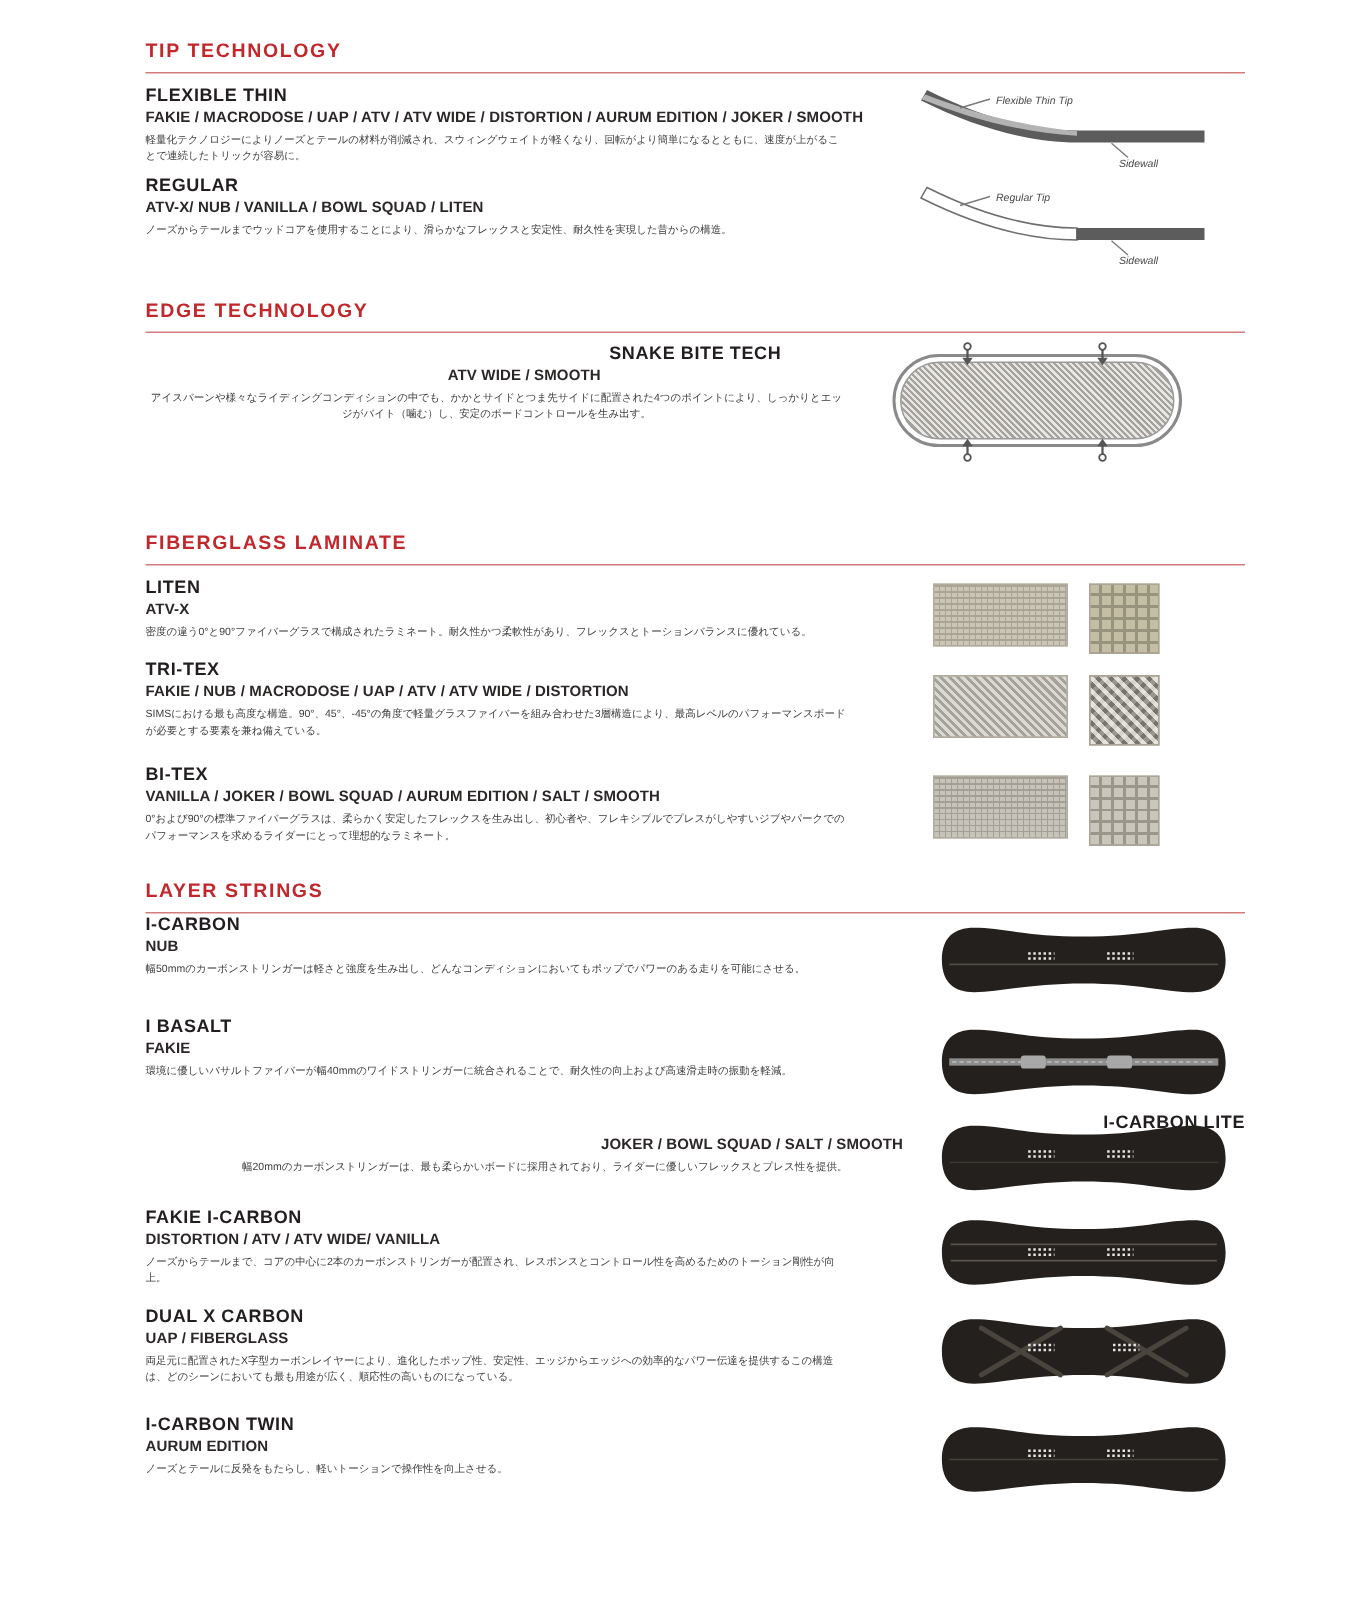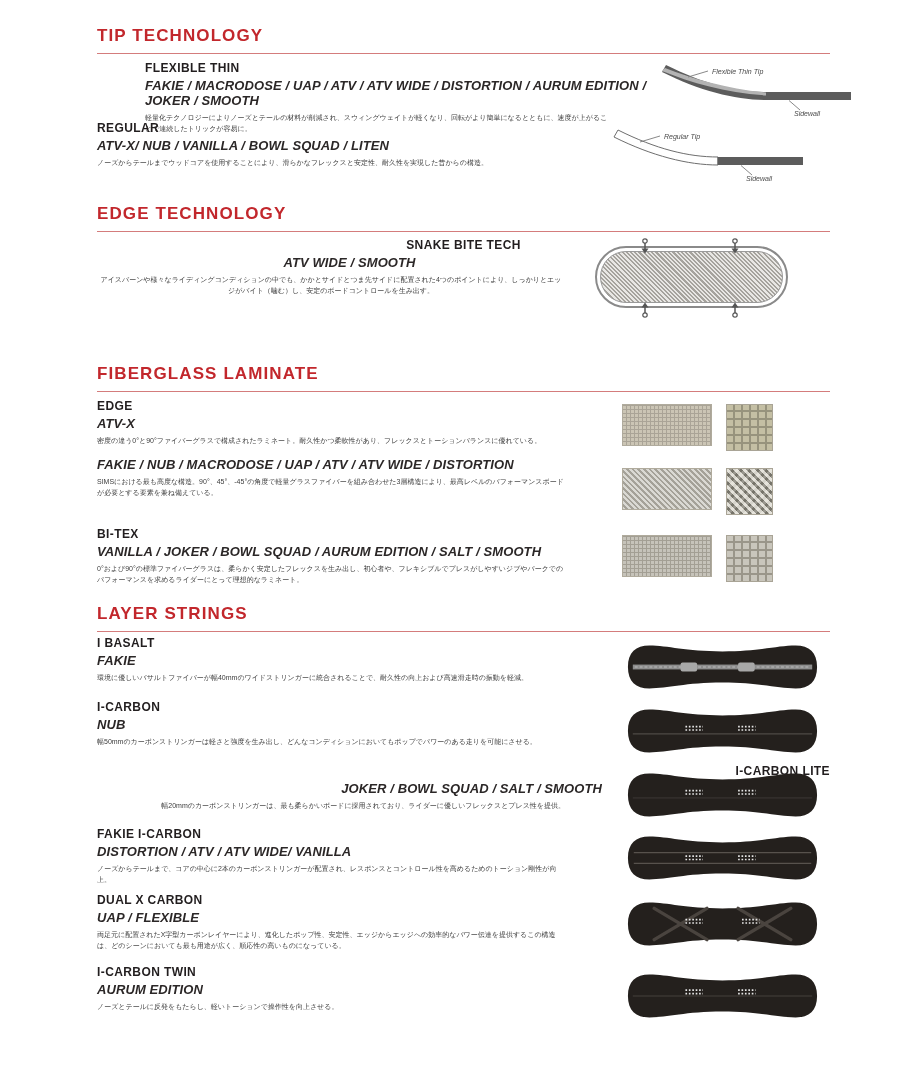--- a/index.html
+++ b/index.html
@@ -1,30 +1,30 @@
 <!DOCTYPE html>
 <html><head>
 <meta charset="utf-8">
 <style>
   :root{ --red:#c2272c; --ink:#221e1f; --body:#3c3c3c; }
   *{box-sizing:border-box;}
   body{margin:0;background:#e8e8e8;font-family:"Liberation Sans",sans-serif;}
   .page{position:relative;width:906px;height:1080px;background:#ffffff;overflow:hidden;margin:0 auto;}
   .content{position:absolute;left:97px;top:26px;width:733px;}
 
-  .sec-title{margin:0;font-size:17px;font-weight:bold;letter-spacing:1.1px;color:var(--red);}
+  .sec-title{margin:0;font-size:13px;font-weight:bold;letter-spacing:1.1px;color:var(--red);}
   .rule{border:0;border-top:1px solid #d47c7c;margin:7px 0 0 0;}
 
   .row{position:relative;}
   .item-title{margin:0;font-size:12px;font-weight:bold;letter-spacing:.4px;color:var(--ink);}
-  .tags{font-size:13px;font-weight:bold;color:#2b2727;margin-top:3px;letter-spacing:.1px;width:505px;font-style:italic;}
+  .tags{font-size:10px;font-weight:bold;color:#2b2727;margin-top:3px;letter-spacing:.1px;width:505px;}
   .desc{font-size:7px;color:var(--body);line-height:1.6;margin:4px 0 0 0;width:468px;}
 
   
-  .r-flex{margin-top:7px;height:60px;margin-left:48px;}
+  .r-flex{margin-top:7px;height:60px;}
   .r-reg{height:83px;}
   .r-snake{margin-top:6px;height:126px;text-align:center;}
   .r-liten{margin-top:7px;height:55px;}
   .r-tritex{height:70px;}
   .r-bitex{height:77px;}
   .r-basalt{margin-top:4px;height:64px;}
   .r-icarbon{height:64px;}
   .r-iclite{height:63px;text-align:right;}
   .r-dblic{height:66px;}
   .r-dualx{height:72px;}
@@ -150,30 +150,31 @@
             </svg>
         </figure>
       </div>
     </section>
 
     <section>
       <h2 class="sec-title">FIBERGLASS LAMINATE</h2>
       <hr class="rule">
 
       <div class="row r-liten">
-        <h3 class="item-title">EDGE</h3>
+        <h3 class="item-title">LITEN</h3>
         <div class="tags">ATV-X</div>
         <p class="desc">密度の違う0°と90°ファイバーグラスで構成されたラミネート。耐久性かつ柔軟性があり、フレックスとトーションバランスに優れている。</p>
         <figure class="swatches sw-liten">
           <div class="swatch-wide w-grid"></div>
           <div class="swatch-sq q-grid-olive"></div>
         </figure>
       </div>
 
       <div class="row r-tritex">
+        <h3 class="item-title">TRI-TEX</h3>
         <div class="tags">FAKIE / NUB / MACRODOSE / UAP / ATV / ATV WIDE / DISTORTION</div>
         <p class="desc">SIMSにおける最も高度な構造。90°、45°、-45°の角度で軽量グラスファイバーを組み合わせた3層構造により、最高レベルのパフォーマンスボードが必要とする要素を兼ね備えている。</p>
         <figure class="swatches sw-tritex">
           <div class="swatch-wide w-diag"></div>
           <div class="swatch-sq q-weave"></div>
         </figure>
       </div>
 
       <div class="row r-bitex">
         <h3 class="item-title">BI-TEX</h3>
@@ -183,48 +184,48 @@
           <div class="swatch-wide w-grid2"></div>
           <div class="swatch-sq q-grid-grey"></div>
         </figure>
       </div>
     </section>
 
     <section>
       <h2 class="sec-title">LAYER STRINGS</h2>
       <hr class="rule">
 
+      <div class="row r-icarbon">
+        <h3 class="item-title">I-CARBON</h3>
+        <div class="tags">NUB</div>
+        <p class="desc">幅50mmのカーボンストリンガーは軽さと強度を生み出し、どんなコンディションにおいてもポップでパワーのある走りを可能にさせる。</p>
+        <figure class="board-art">
+          <svg width="195" height="54" viewBox="0 0 200 52">
+            <path d="M 3,26 C 3,11 11,4 25,4 C 44,4 62,10 100,10 C 138,10 156,4 175,4 C 189,4 197,11 197,26 C 197,41 189,48 175,48 C 156,48 138,42 100,42 C 62,42 44,48 25,48 C 11,48 3,41 3,26 Z" fill="#24201d"></path>
+            <path d="M8,29 H192" stroke="#4e4a46" stroke-width="1.2" fill="none"></path>
+            <path d="M62,21.5 h18 M62,25 h18 M116,21.5 h18 M116,25 h18" stroke="#e6e6e6" stroke-width="1.7" stroke-dasharray="1.7 1.8" fill="none"></path>
+          </svg>
+        </figure>
+      </div>
+
       <div class="row r-basalt">
         <h3 class="item-title">I BASALT</h3>
         <div class="tags">FAKIE</div>
         <p class="desc">環境に優しいバサルトファイバーが幅40mmのワイドストリンガーに統合されることで、耐久性の向上および高速滑走時の振動を軽減。</p>
         <figure class="board-art">
           <svg width="195" height="54" viewBox="0 0 200 52">
             <path d="M 3,26 C 3,11 11,4 25,4 C 44,4 62,10 100,10 C 138,10 156,4 175,4 C 189,4 197,11 197,26 C 197,41 189,48 175,48 C 156,48 138,42 100,42 C 62,42 44,48 25,48 C 11,48 3,41 3,26 Z" fill="#24201d"></path>
             <rect x="8" y="23.5" width="184" height="5" fill="#8c8c8c"></rect>
             <path d="M10,26 H190" stroke="#bdbdbd" stroke-width="1" stroke-dasharray="3 2" fill="none"></path>
             <rect x="57" y="21.5" width="17" height="9" rx="2" fill="#a8a8a8"></rect>
             <rect x="116" y="21.5" width="17" height="9" rx="2" fill="#a8a8a8"></rect>
           </svg>
         </figure>
       </div>
 
-      <div class="row r-icarbon">
-        <h3 class="item-title">I-CARBON</h3>
-        <div class="tags">NUB</div>
-        <p class="desc">幅50mmのカーボンストリンガーは軽さと強度を生み出し、どんなコンディションにおいてもポップでパワーのある走りを可能にさせる。</p>
-        <figure class="board-art">
-          <svg width="195" height="54" viewBox="0 0 200 52">
-            <path d="M 3,26 C 3,11 11,4 25,4 C 44,4 62,10 100,10 C 138,10 156,4 175,4 C 189,4 197,11 197,26 C 197,41 189,48 175,48 C 156,48 138,42 100,42 C 62,42 44,48 25,48 C 11,48 3,41 3,26 Z" fill="#24201d"></path>
-            <path d="M8,29 H192" stroke="#4e4a46" stroke-width="1.2" fill="none"></path>
-            <path d="M62,21.5 h18 M62,25 h18 M116,21.5 h18 M116,25 h18" stroke="#e6e6e6" stroke-width="1.7" stroke-dasharray="1.7 1.8" fill="none"></path>
-          </svg>
-        </figure>
-      </div>
-
       <div class="row r-iclite">
         <h3 class="item-title">I-CARBON LITE</h3>
         <div class="tags">JOKER / BOWL SQUAD / SALT / SMOOTH</div>
         <p class="desc">幅20mmのカーボンストリンガーは、最も柔らかいボードに採用されており、ライダーに優しいフレックスとプレス性を提供。</p>
         <figure class="board-art">
           <svg width="195" height="54" viewBox="0 0 200 52">
             <path d="M 3,26 C 3,11 11,4 25,4 C 44,4 62,10 100,10 C 138,10 156,4 175,4 C 189,4 197,11 197,26 C 197,41 189,48 175,48 C 156,48 138,42 100,42 C 62,42 44,48 25,48 C 11,48 3,41 3,26 Z" fill="#24201d"></path>
             <path d="M8,29 H192" stroke="#3d3935" stroke-width="1" fill="none"></path>
             <path d="M62,21.5 h18 M62,25 h18 M116,21.5 h18 M116,25 h18" stroke="#e6e6e6" stroke-width="1.7" stroke-dasharray="1.7 1.8" fill="none"></path>
           </svg>
@@ -239,21 +240,21 @@
           <svg width="195" height="54" viewBox="0 0 200 52">
             <path d="M 3,26 C 3,11 11,4 25,4 C 44,4 62,10 100,10 C 138,10 156,4 175,4 C 189,4 197,11 197,26 C 197,41 189,48 175,48 C 156,48 138,42 100,42 C 62,42 44,48 25,48 C 11,48 3,41 3,26 Z" fill="#24201d"></path>
             <path d="M9,20.5 H191 M9,31.5 H191" stroke="#57524d" stroke-width="1.2" fill="none"></path>
             <path d="M62,24 h18 M62,27.5 h18 M116,24 h18 M116,27.5 h18" stroke="#e6e6e6" stroke-width="1.7" stroke-dasharray="1.7 1.8" fill="none"></path>
           </svg>
         </figure>
       </div>
 
       <div class="row r-dualx">
         <h3 class="item-title">DUAL X CARBON</h3>
-        <div class="tags">UAP / FLEXIBLE</div>
+        <div class="tags">UAP / FIBERGLASS</div>
         <p class="desc">両足元に配置されたX字型カーボンレイヤーにより、進化したポップ性、安定性、エッジからエッジへの効率的なパワー伝達を提供するこの構造は、どのシーンにおいても最も用途が広く、順応性の高いものになっている。</p>
         <figure class="board-art">
           <svg width="195" height="54" viewBox="0 0 200 52">
             <path d="M 3,26 C 3,11 11,4 25,4 C 44,4 62,10 100,10 C 138,10 156,4 175,4 C 189,4 197,11 197,26 C 197,41 189,48 175,48 C 156,48 138,42 100,42 C 62,42 44,48 25,48 C 11,48 3,41 3,26 Z" fill="#24201d"></path>
             <path d="M30,10 L84,42 M30,42 L84,10 M116,10 L170,42 M116,42 L170,10" stroke="#4a443f" stroke-width="3.5" stroke-linecap="round" fill="none"></path>
             <path d="M62,21.5 h18 M62,25 h18 M120,21.5 h18 M120,25 h18" stroke="#e6e6e6" stroke-width="1.7" stroke-dasharray="1.7 1.8" fill="none"></path>
           </svg>
         </figure>
       </div>
 

